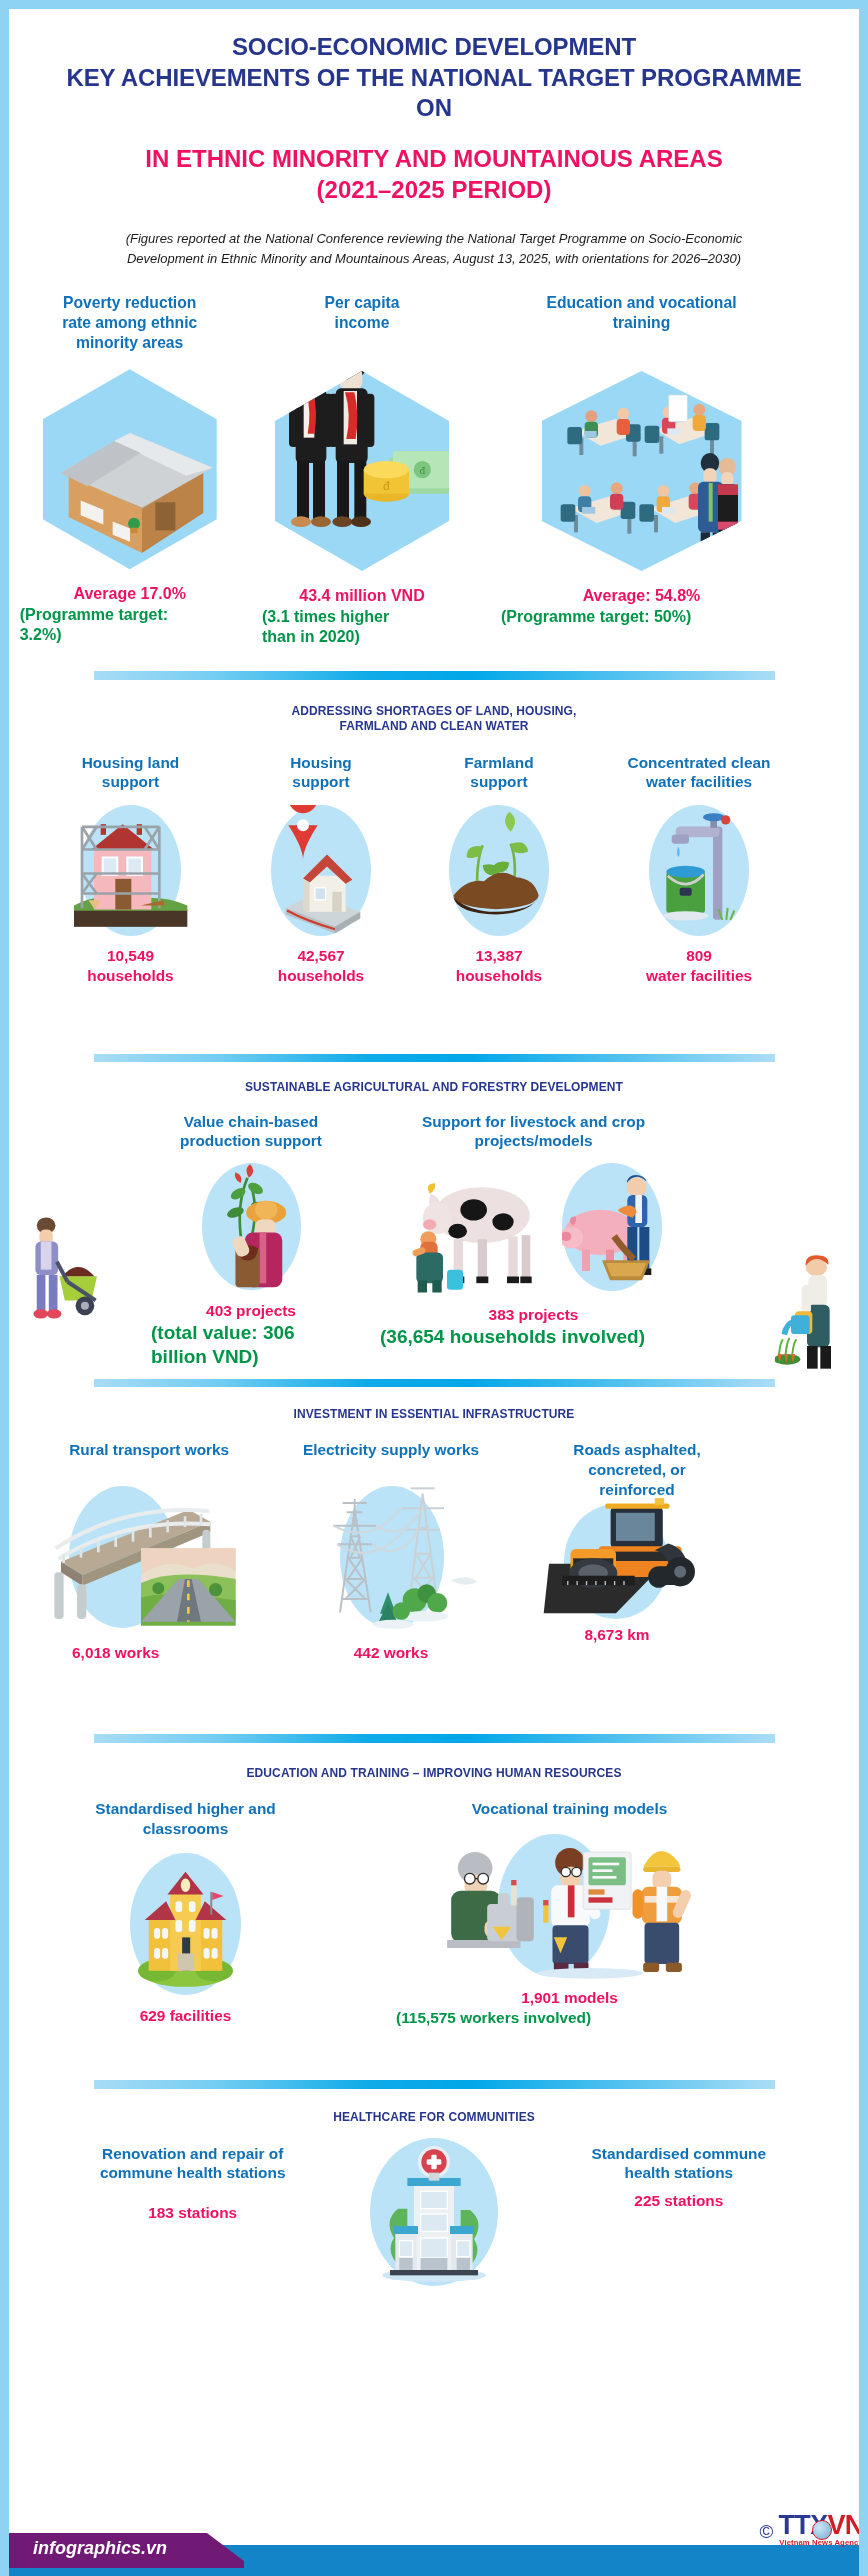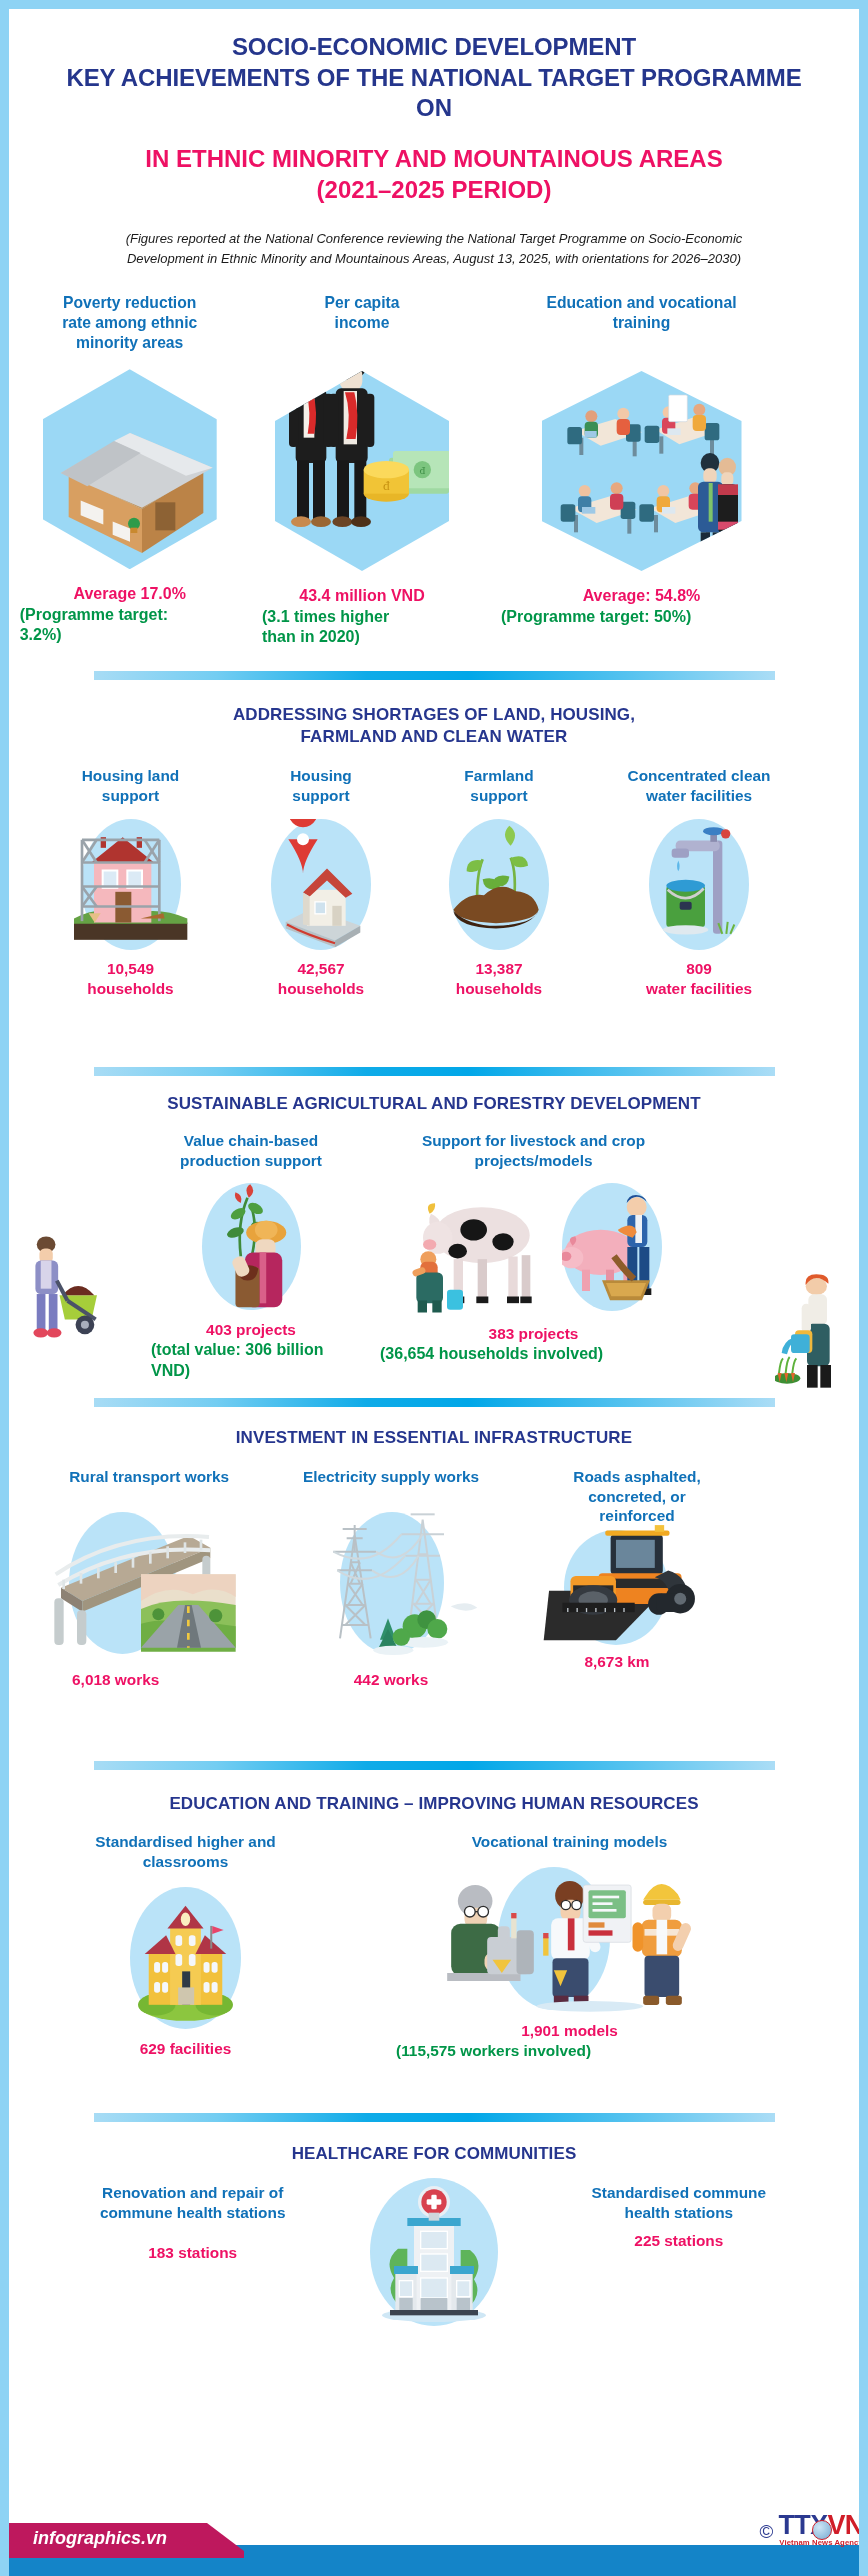--- a/index.html
+++ b/index.html
@@ -54,21 +54,21 @@
   .divider {
     width: 681px;
     height: 8.7px;
     margin: 0 auto;
     background: linear-gradient(to right, #a8dcf5 0%, #73cdf2 18%, #0fabe8 40%, #01a7e8 55%, #54c2ef 78%, #abddf6 100%);
   }
 
   
   .sec-heading {
     text-align: center;
-    font-size: 17px;
+    font-size: 12px;
     font-weight: bold;
     color: #26368e;
     line-height: 1.32;
     text-transform: uppercase;
     letter-spacing: 0.1px;
   }
 
   
   .cat-label {
     color: #1071b8;
@@ -107,21 +107,21 @@
   
   .s2 { position: relative; height: 301px; }
   .s2 .col { position: absolute; }
   .s2 .cat-label { font-size: 15.4px; }
   .s2 .stat-pink { font-size: 15.4px; }
 
   
   .s3 { position: relative; height: 267px; }
   .s3 .cat-label { font-size: 15.4px; }
   .s3 .stat-pink { font-size: 15.4px; }
-  .s3 .stat-green { font-size: 16px; }
+  .s3 .stat-green { font-size: 19px; }
 
   
   .s4 { position: relative; height: 294px; }
   .s4 .cat-label { font-size: 15.4px; }
   .s4 .stat-pink { font-size: 15.4px; }
 
   
   .s5 { position: relative; height: 281px; }
   .s5 .cat-label { font-size: 15.4px; }
   .s5 .stat-pink { font-size: 15.4px; }
@@ -132,22 +132,22 @@
   .s6 .cat-label { font-size: 15.4px; }
   .s6 .stat-pink { font-size: 15.4px; }
 
   
   .footer { position: absolute; left: 0; bottom: 0; width: 868px; height: 52px; }
   .footer-bar {
     position: absolute; left: 0; bottom: 0; width: 868px; height: 31px;
     background: #1484c8;
   }
   .footer-tag {
-    position: absolute; left: 0; bottom: 18px; width: 235px; height: 35px;
-    background: #be185d;
+    position: absolute; left: 0; bottom: 8px; width: 235px; height: 35px;
+    background: #701a75;
     clip-path: polygon(0 0, 198px 0, 235px 28px, 235px 35px, 0 35px);
   }
   .footer-tag span {
     position: absolute; left: 24px; top: 4.7px;
     font-size: 18px; font-style: italic; font-weight: bold; color: #fff;
     font-family: "Liberation Sans", sans-serif;
   }
   .ttxvn {
     position: absolute; right: 13.4px; bottom: 29px;
     display: flex; align-items: flex-end; gap: 5.3px;

